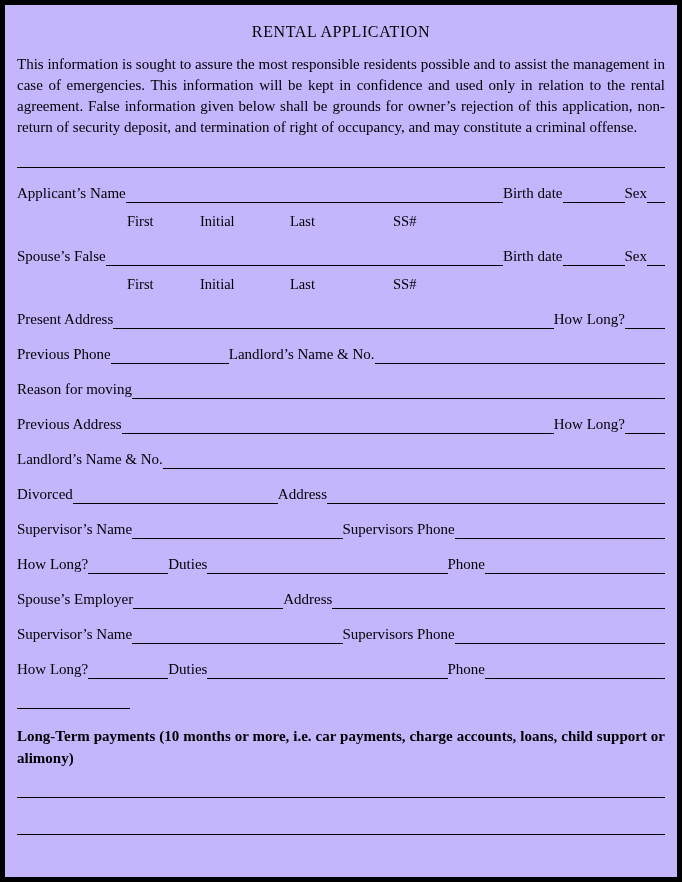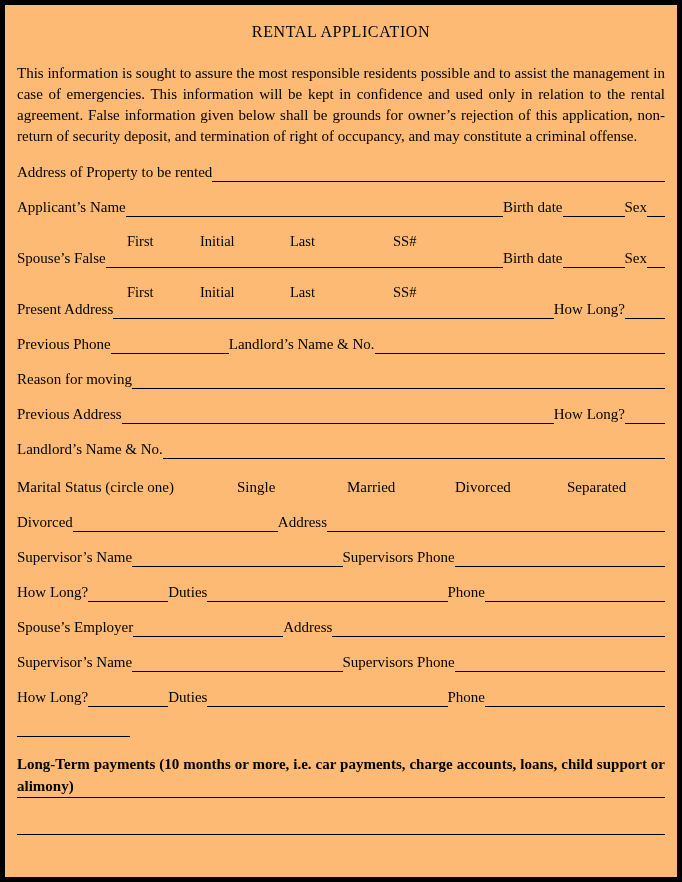--- a/index.html
+++ b/index.html
@@ -1,32 +1,32 @@
 <!DOCTYPE html>
 <html><head>
 <meta charset="utf-8">
 <style>
   * { margin:0; padding:0; box-sizing:border-box; }
   html, body { background:#e8e8e8; }
   body { width:682px; }
   .page {
     width:682px; height:882px;
-    background:#fdba74;
+    background:#c4b5fd;
     border:5px solid #000000;
     padding:8px 12px 42px 12px;
     font-family:"Liberation Serif", serif;
     font-size:15px; color:#000000;
     display:flex; flex-direction:column;
   }
   .title {
     text-align:center; font-size:16px; letter-spacing:0.6px;
     margin-top:10px;
   }
   .intro {
-    margin-top:22px; line-height:21px; text-align:justify;
+    margin-top:13px; line-height:21px; text-align:justify;
   }
   .row {
     display:flex; align-items:flex-end; line-height:20px;
     margin-top:15px; white-space:nowrap;
   }
   .lbl { white-space:nowrap; }
   .line {
     display:inline-block; border-bottom:1px solid #000;
     height:15px; flex:1 1 auto; min-width:14px;
   }
@@ -34,21 +34,21 @@
   .w18  { width:18px; }
   .w40  { width:40px; }
   .w62  { width:62px; }
   .w80  { width:80px; }
   .w113 { width:113px; }
   .w118 { width:118px; }
   .w150 { width:150px; }
   .w180 { width:180px; }
   .w205 { width:205px; }
   .caps {
-    position:relative; height:19px; font-size:14.5px; margin-top:15px;
+    position:relative; height:19px; font-size:14.5px; margin-top:9px;
   }
   .caps span { position:absolute; top:1px; }
   .marital { position:relative; margin-top:18px; }
   .marital .opt { position:absolute; bottom:0; }
   .longterm { margin-top:16px; line-height:22px; text-align:justify;font-weight:bold; }
   .blank-line {
     border-bottom:1px solid #000; height:1px; width:100%;
   }
   .blank-line.first { margin-top:auto; }
   .blank-line.second { margin-top:36px; }
@@ -56,21 +56,20 @@
 </head>
 <body>
 
 <div class="page">
 
   <div class="title">RENTAL APPLICATION</div>
 
   <p class="intro">This information is sought to assure the most responsible residents possible and to assist the management in case of emergencies.  This information will be kept in confidence and used only in relation to the rental agreement.  False information given below shall be grounds for owner’s rejection of this application, non-return of security deposit, and termination of right of occupancy, and may constitute a criminal offense.</p>
 
   <div class="row">
-    <span class="lbl">Address of Property to be rented</span>
     <span class="line"></span>
   </div>
 
   <div class="row">
     <span class="lbl">Applicant’s Name</span>
     <span class="line"></span>
     <span class="lbl">Birth date</span>
     <span class="line fixed w62"></span>
     <span class="lbl">Sex</span>
     <span class="line fixed w18"></span>
@@ -121,27 +120,20 @@
     <span class="line"></span>
     <span class="lbl">How Long?</span>
     <span class="line fixed w40"></span>
   </div>
 
   <div class="row">
     <span class="lbl">Landlord’s Name &amp; No.</span>
     <span class="line"></span>
   </div>
 
-  <div class="row marital">
-    <span class="lbl">Marital Status (circle one)</span>
-    <span class="opt" style="left:220px">Single</span>
-    <span class="opt" style="left:330px">Married</span>
-    <span class="opt" style="left:438px">Divorced</span>
-    <span class="opt" style="left:550px">Separated</span>
-  </div>
 
   <div class="row">
     <span class="lbl">Divorced</span>
     <span class="line fixed w205"></span>
     <span class="lbl">Address</span>
     <span class="line"></span>
   </div>
 
   <div class="row">
     <span class="lbl">Supervisor’s Name</span>

